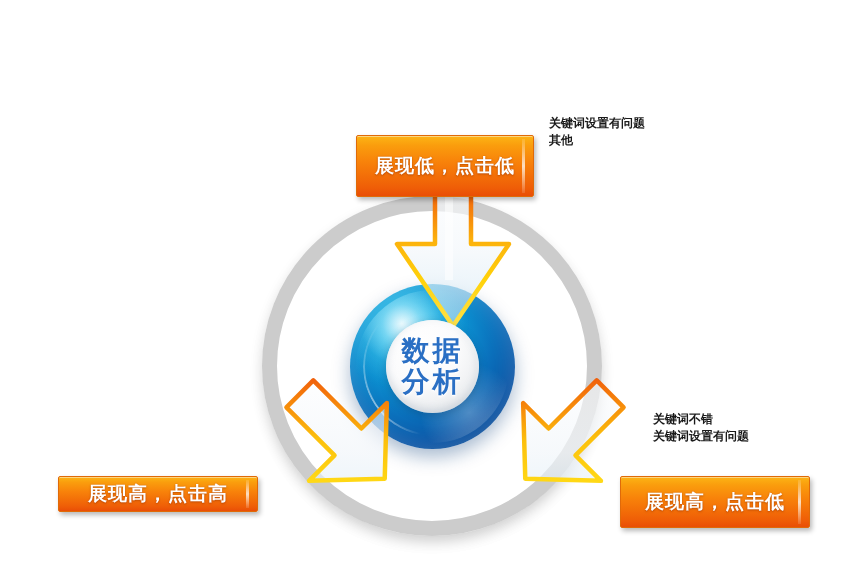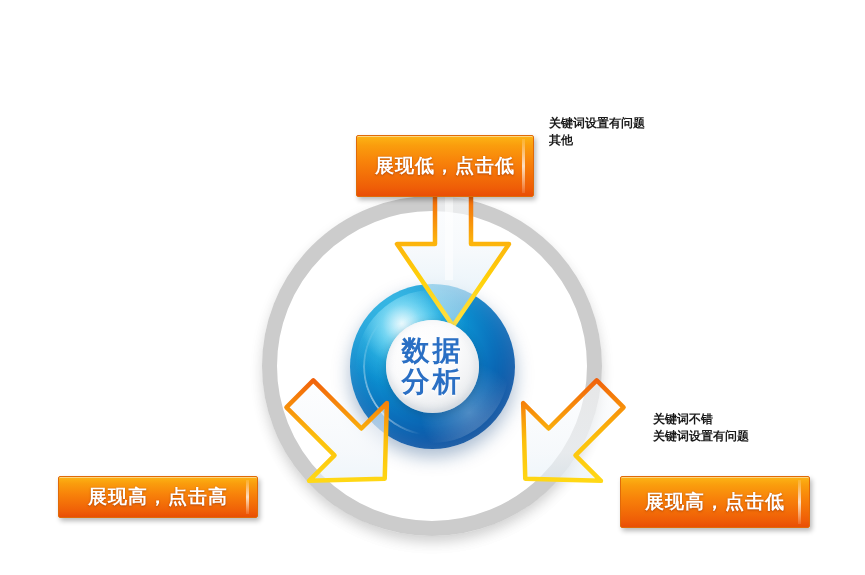--- a/index.html
+++ b/index.html
@@ -117,21 +117,21 @@
     position:relative;z-index:2;
     color:#ffffff;
     font-weight:bold;
     font-size:19px;
     letter-spacing:1px;
     white-space:nowrap;
     text-shadow:0 1px 2px rgba(150,50,0,.55), 0 0 1px rgba(160,60,0,.5);
   }
 
   #btn-top   { left:356px; top:99px;  width:178px; height:62px; }
-  #btn-left  { left:58px;  top:440px; width:200px; height:42px; }
+  #btn-left  { left:58px;  top:440px; width:200px; height:36px; }
   #btn-right { left:620px; top:440px; width:190px; height:52px; }
 
   
   .caption{
     position:absolute;
     color:#1a1a1a;
     font-size:12px;
     font-weight:bold;
     line-height:1.42;
     white-space:nowrap;

